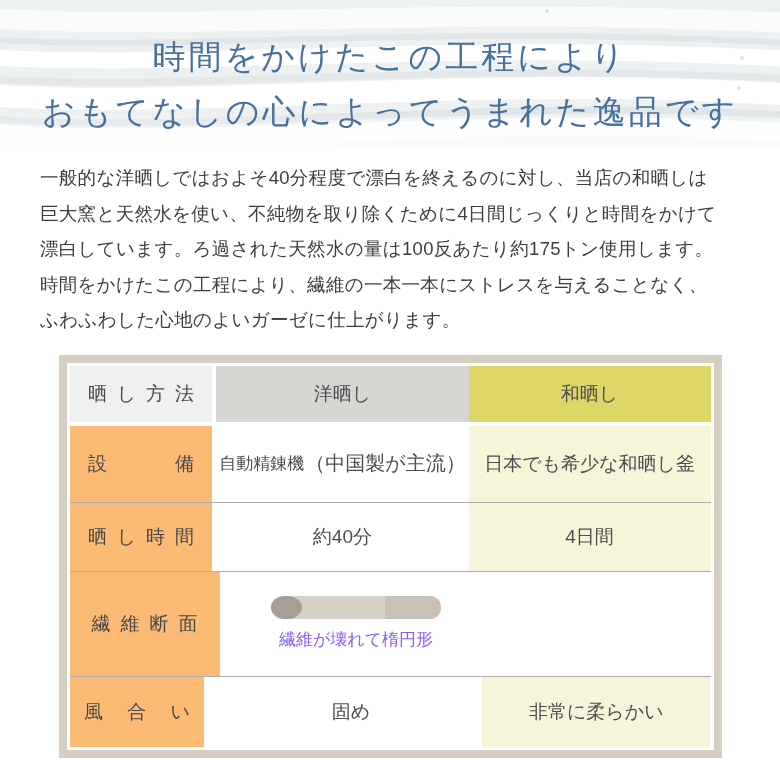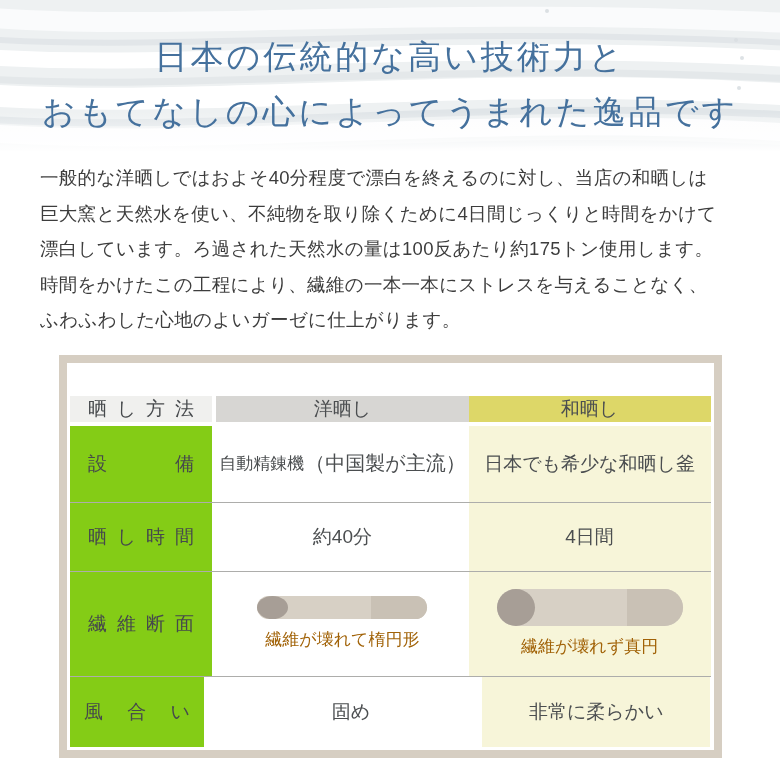--- a/index.html
+++ b/index.html
@@ -36,27 +36,27 @@
   .t-body .t-row + .t-row{border-top:1px solid #adadab;}
   .cell{
     display:flex;align-items:center;justify-content:center;
     box-sizing:border-box;font-size:19px;color:#4b4e50;
   }
   .col-label{width:150px;}
   .col-gap{width:4px;background:transparent;}
   .col-west{width:265px;}
   .col-jap{width:254px;}
   
-  .t-head{height:56px;align-items:flex-end;}
+  .t-head{height:56px;}
   .t-head .col-label{background:#f0f0ee;}
   .t-head .col-west{background:#d7d6d3;}
   .t-head .col-jap{background:#ddd768;}
   .head-gap{height:4px;background:#ffffff;}
   
-  .t-body .col-label{background:#84cc16;}
+  .t-body .col-label{background:#fdba74;}
   .t-body .col-west{background:#ffffff;}
   .t-body .col-jap{background:#f7f5d9;}
   .row-equip{height:76px;}
   .row-time{height:68px;}
   .row-fiber{height:104px;}
   .row-feel{height:70px;gap:12px;}
   
   .jlabel{
     display:block;width:106px;margin:0 auto;
     text-align:justify;text-align-last:justify;color:#46494c;
@@ -71,21 +71,21 @@
     position:absolute;top:0;right:0;height:100%;width:56px;
     background:#c9c1b5;
   }
   .capsule .cap-left{position:absolute;top:0;left:0;height:100%;background:#a79e96;border-radius:50%;}
   .capsule.flat{width:170px;height:23px;border-radius:12px;}
   .capsule.flat .cap-end{border-radius:0 12px 12px 0;}
   .capsule.flat .cap-left{width:31px;}
   .capsule.round{width:186px;height:37px;border-radius:19px;}
   .capsule.round .cap-end{border-radius:0 19px 19px 0;}
   .capsule.round .cap-left{width:38px;}
-  .fiber-caption{margin-top:9px;font-size:17px;color:#a16207;white-space:nowrap;}
+  .fiber-caption{margin-top:9px;font-size:17px;color:#8b5cf6;white-space:nowrap;}
 </style>
 </head>
 <body>
 
 <div class="page">
 
   <header class="hero">
     <svg viewBox="0 0 780 152" preserveAspectRatio="none">
       <rect x="0" y="0" width="780" height="152" fill="#eef1f2"></rect>
       <path d="M-30,16 C160,34 420,4 810,24" stroke="#fafbfc" stroke-width="20" fill="none"></path>
@@ -102,21 +102,21 @@
       <circle cx="739" cy="88" r="2" fill="#dde2e5"></circle>
       <defs>
         <linearGradient id="fade" x1="0" y1="0" x2="0" y2="1">
           <stop offset="0" stop-color="#ffffff" stop-opacity="0"></stop>
           <stop offset="1" stop-color="#ffffff" stop-opacity="1"></stop>
         </linearGradient>
       </defs>
       <rect x="0" y="112" width="780" height="40" fill="url(#fade)"></rect>
     </svg>
     <h1>
-      <span class="hl">日本の伝統的な高い技術力と</span>
+      <span class="hl">時間をかけたこの工程により</span>
       <span class="hl">おもてなしの心によってうまれた逸品です</span>
     </h1>
   </header>
 
   <p class="intro">一般的な洋晒しではおよそ40分程度で漂白を終えるのに対し、当店の和晒しは
 巨大窯と天然水を使い、不純物を取り除くために4日間じっくりと時間をかけて
 漂白しています。ろ過された天然水の量は100反あたり約175トン使用します。
 時間をかけたこの工程により、繊維の一本一本にストレスを与えることなく、
 ふわふわした心地のよいガーゼに仕上がります。</p>
 
@@ -161,27 +161,20 @@
           <span class="jlabel">繊維断面</span>
         </div>
         <div class="col-gap"></div>
         <div class="cell col-west fiber-cell">
           <div class="capsule flat">
             <div class="cap-end"></div>
             <div class="cap-left"></div>
           </div>
           <div class="fiber-caption">繊維が壊れて楕円形</div>
         </div>
-        <div class="cell col-jap fiber-cell">
-          <div class="capsule round">
-            <div class="cap-end"></div>
-            <div class="cap-left"></div>
-          </div>
-          <div class="fiber-caption">繊維が壊れず真円</div>
-        </div>
       </div>
 
       <div class="t-row row-feel">
         <div class="cell col-label">
           <span class="jlabel">風合い</span>
         </div>
         <div class="col-gap"></div>
         <div class="cell col-west">固め</div>
         <div class="cell col-jap">非常に柔らかい</div>
       </div>

